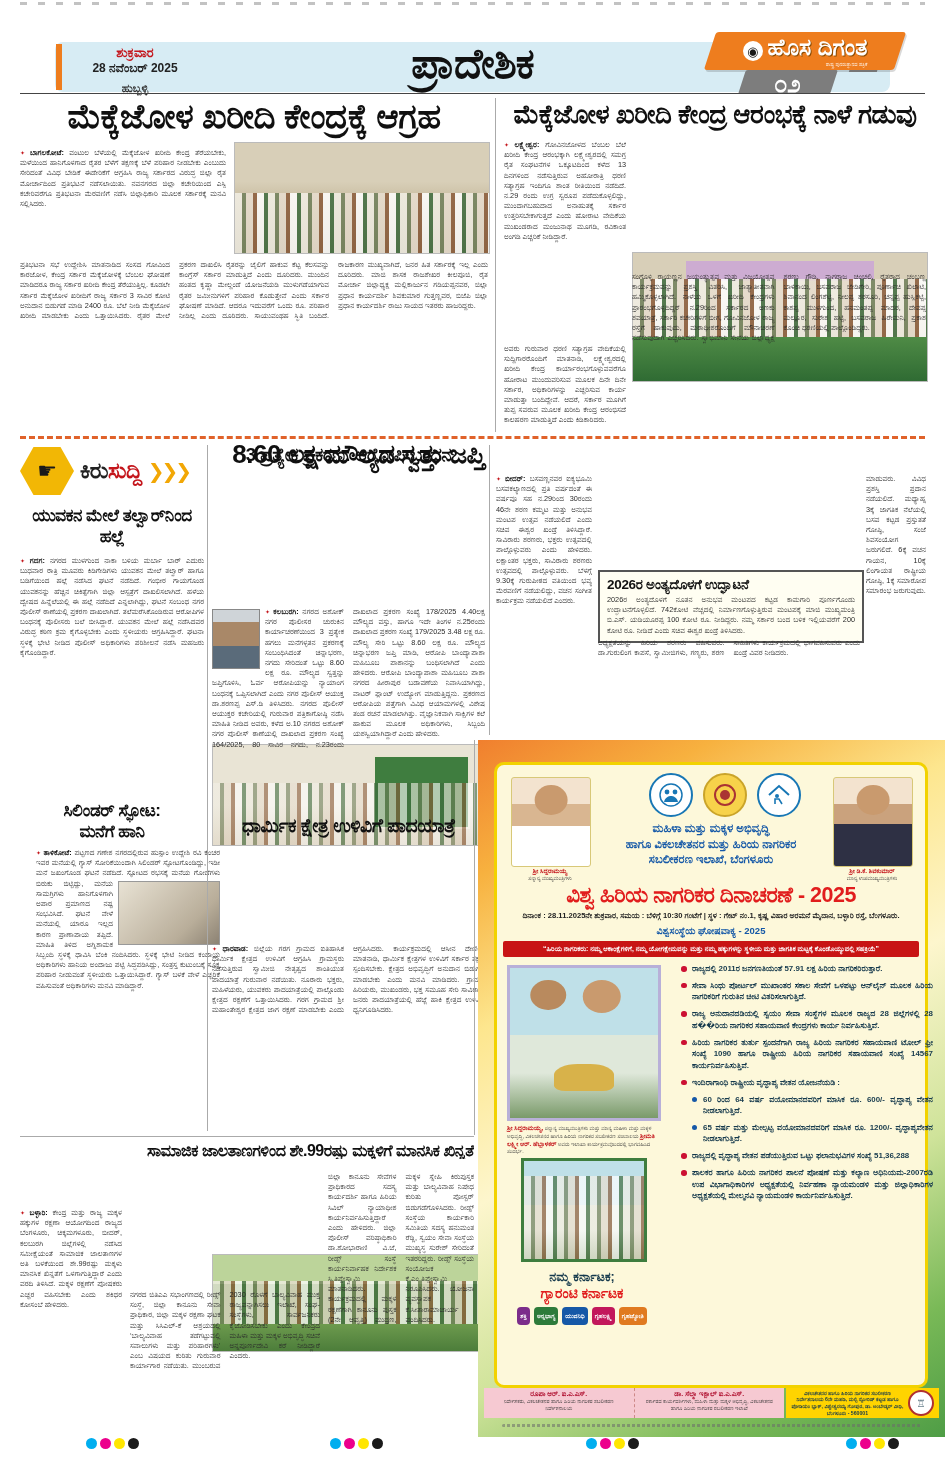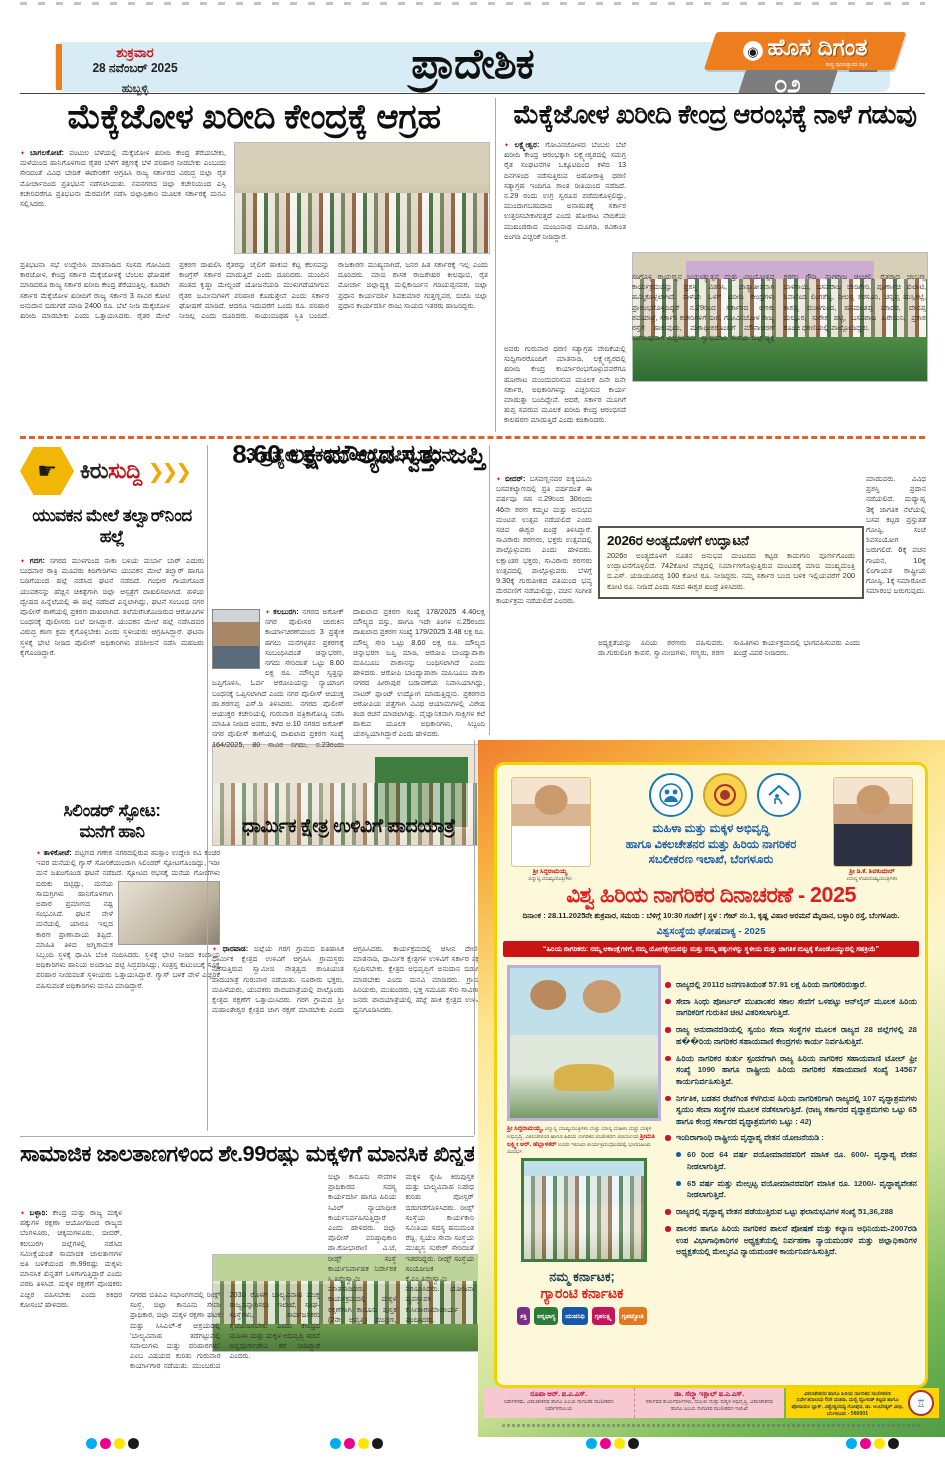--- a/index.html
+++ b/index.html
@@ -193,21 +193,21 @@
   <div class="abs vline" style="left:489px;top:445px;height:290px;"></div>
 
   <div class="abs body" style="left:496px;top:474px;width:96px;height:258px;">
     <span class="dl">ಬೀದರ್:</span>
     <span>ಬಸವಣ್ಣನವರ ಐಕ್ಯಭೂಮಿ ಬಸವಕಲ್ಯಾಣದಲ್ಲಿ ಪ್ರತಿ ವರ್ಷದಂತೆ ಈ ವರ್ಷವೂ ಸಹ ನ.29ರಿಂದ 30ರಂದು 46ನೇ ಶರಣ ಕಮ್ಮಟ ಮತ್ತು ಅನುಭವ ಮಂಟಪ ಉತ್ಸವ ನಡೆಯಲಿದೆ ಎಂದು ಸಚಿವ ಈಶ್ವರ ಖಂಡ್ರೆ ತಿಳಿಸಿದ್ದಾರೆ. ಸಾವಿರಾರು ಶರಣರು, ಭಕ್ತರು ಉತ್ಸವದಲ್ಲಿ ಪಾಲ್ಗೊಳ್ಳುವರು ಎಂದು ಹೇಳಿದರು.</span>
     <span>ಲಕ್ಷಾಂತರ ಭಕ್ತರು, ಸಾವಿರಾರು ಶರಣರು ಉತ್ಸವದಲ್ಲಿ ಪಾಲ್ಗೊಳ್ಳುವರು. ಬೆಳಗ್ಗೆ 9.30ಕ್ಕೆ ಗುರುಪೀಠದ ವತಿಯಿಂದ ಭವ್ಯ ಮೆರವಣಿಗೆ ನಡೆಯಲಿದ್ದು, ವಚನ ಸಂಗೀತ ಕಾರ್ಯಕ್ರಮ ನಡೆಯಲಿದೆ ಎಂದರು.</span>
   </div>
   <div class="abs ph" style="left:598px;top:470px;width:262px;height:66px;background:linear-gradient(180deg,#ddd6c2 0 40%,#c9a06a);">
     <div class="crowd" style="height:70%;background:repeating-linear-gradient(90deg,#fff 0 8px,#e07a20 8px 14px,#fff 14px 22px,#7a4a28 22px 26px,#e8e0d0 26px 34px);"></div>
   </div>
-  <div class="abs box2026" style="left:598px;top:526px;width:248px;">
+  <div class="abs box2026" style="left:598px;top:570px;width:248px;">
     <div class="t">2026ರ ಅಂತ್ಯದೊಳಗೆ ಉದ್ಘಾಟನೆ</div>
     <div class="body" style="margin-top:2px;">2026ರ ಅಂತ್ಯದೊಳಗೆ ನೂತನ ಅನುಭವ ಮಂಟಪದ ಕಟ್ಟಡ ಕಾಮಗಾರಿ ಪೂರ್ಣಗೊಂಡು ಉದ್ಘಾಟನೆಗೊಳ್ಳಲಿದೆ. 742ಕೋಟಿ ವೆಚ್ಚದಲ್ಲಿ ನಿರ್ಮಾಣಗೊಳ್ಳುತ್ತಿರುವ ಮಂಟಪಕ್ಕೆ ಮಾಜಿ ಮುಖ್ಯಮಂತ್ರಿ ಬಿ.ಎಸ್. ಯಡಿಯೂರಪ್ಪ 100 ಕೋಟಿ ರೂ. ನೀಡಿದ್ದರು. ನಮ್ಮ ಸರ್ಕಾರ ಬಂದ ಬಳಿಕ ಇಲ್ಲಿಯವರೆಗೆ 200 ಕೋಟಿ ರೂ. ನೀಡಿದೆ ಎಂದು ಸಚಿವ ಈಶ್ವರ ಖಂಡ್ರೆ ತಿಳಿಸಿದರು.</div>
   </div>
   <div class="abs cols2" style="left:598px;top:638px;width:262px;height:96px;">
     <span>ಅಧ್ಯಕ್ಷತೆಯನ್ನು ಹಿರಿಯ ಶರಣರು ವಹಿಸುವರು. ಡಾ.ಗುರುಲಿಂಗ ಕಾಪಸೆ, ಸ್ವಾಮೀಜಿಗಳು, ಗಣ್ಯರು, ಶರಣ ಸಾಹಿತಿಗಳು ಕಾರ್ಯಕ್ರಮದಲ್ಲಿ ಭಾಗವಹಿಸುವರು ಎಂದು ಖಂಡ್ರೆ ವಿವರ ನೀಡಿದರು.</span>
   </div>
   <div class="abs body" style="left:866px;top:474px;width:60px;height:258px;">ಮಾಡುವರು. ವಿವಿಧ ಪ್ರಶಸ್ತಿ ಪ್ರದಾನ ನಡೆಯಲಿದೆ. ಮಧ್ಯಾಹ್ನ 3ಕ್ಕೆ ಜಾಗತಿಕ ನೆಲೆಯಲ್ಲಿ ಬಸವ ಕಟ್ಟಡ ಪ್ರಸ್ತುತತೆ ಗೋಷ್ಠಿ, ಸಂಜೆ ಶಿವಸಂಯೋಗ ಜರುಗಲಿದೆ. 6ಕ್ಕೆ ವಚನ ಗಾಯನ, 10ಕ್ಕೆ ಲಿಂಗಾಯತ ರಾಷ್ಟ್ರೀಯ ಗೋಷ್ಠಿ, 1ಕ್ಕೆ ಸಮಾರೋಪ ಸಮಾರಂಭ ಜರುಗುವುದು.</div>
 
   <div class="abs hl" style="left:212px;top:816px;width:273px;font-size:19px;text-align:center;">ಧಾರ್ಮಿಕ ಕ್ಷೇತ್ರ ಉಳಿವಿಗೆ ಪಾದಯಾತ್ರೆ</div>
   <div class="abs ph" style="left:212px;top:842px;width:273px;height:96px;background:linear-gradient(180deg,#bcd49a 0 30%,#6f9c4f 30% 70%,#4c7d3a);">
@@ -215,21 +215,21 @@
   </div>
   <div class="abs cols2" style="left:212px;top:944px;width:273px;height:188px;">
     <span class="dl">ಧಾರವಾಡ:</span>
     <span>ಜಿಲ್ಲೆಯ ಗರಗ ಗ್ರಾಮದ ಐತಿಹಾಸಿಕ ಧಾರ್ಮಿಕ ಕ್ಷೇತ್ರದ ಉಳಿವಿಗೆ ಆಗ್ರಹಿಸಿ ಗ್ರಾಮಸ್ಥರು ನಡೆಸುತ್ತಿರುವ ಸ್ವಾಮೀಜಿ ನೇತೃತ್ವದ ಶಾಂತಿಯುತ ಪಾದಯಾತ್ರೆ ಗುರುವಾರ ನಡೆಯಿತು. ನೂರಾರು ಭಕ್ತರು, ಮಹಿಳೆಯರು, ಯುವಕರು ಪಾದಯಾತ್ರೆಯಲ್ಲಿ ಪಾಲ್ಗೊಂಡು ಕ್ಷೇತ್ರದ ರಕ್ಷಣೆಗೆ ಒತ್ತಾಯಿಸಿದರು. ಗರಗ ಗ್ರಾಮದ ಶ್ರೀ ಮಹಾಂತೇಶ್ವರ ಕ್ಷೇತ್ರದ ಜಾಗ ರಕ್ಷಣೆ ಮಾಡಬೇಕು ಎಂದು ಆಗ್ರಹಿಸಿದರು.</span>
     <span>ಕಾರ್ಯಕ್ರಮದಲ್ಲಿ ಆಸೀನ ದೇಣಿಯ ಮಾತನಾಡಿ, ಧಾರ್ಮಿಕ ಕ್ಷೇತ್ರಗಳ ಉಳಿವಿಗೆ ಸರ್ಕಾರ ತಕ್ಷಣ ಸ್ಪಂದಿಸಬೇಕು. ಕ್ಷೇತ್ರದ ಅಭಿವೃದ್ಧಿಗೆ ಅನುದಾನ ಬಿಡುಗಡೆ ಮಾಡಬೇಕು ಎಂದು ಮನವಿ ಮಾಡಿದರು. ಗ್ರಾಮದ ಹಿರಿಯರು, ಮುಖಂಡರು, ಭಕ್ತ ಸಮೂಹ ಸೇರಿ ಸಾವಿರಾರು ಜನರು ಪಾದಯಾತ್ರೆಯಲ್ಲಿ ಹೆಜ್ಜೆ ಹಾಕಿ ಕ್ಷೇತ್ರದ ಉಳಿವಿಗೆ ಧ್ವನಿಗೂಡಿಸಿದರು.</span>
   </div>
 
   <div class="abs hline" style="left:20px;top:1136px;width:454px;"></div>
   <div class="abs vline" style="left:474px;top:740px;height:395px;"></div>
 
-  <div class="abs hl" style="left:20px;top:1142px;width:454px;font-size:22px;text-align:right;white-space:nowrap;overflow:hidden;">ಸಾಮಾಜಿಕ ಜಾಲತಾಣಗಳಿಂದ ಶೇ.99ರಷ್ಟು ಮಕ್ಕಳಿಗೆ ಮಾನಸಿಕ ಖಿನ್ನತೆ</div>
+  <div class="abs hl" style="left:20px;top:1142px;width:454px;font-size:16px;text-align:right;white-space:nowrap;overflow:hidden;">ಸಾಮಾಜಿಕ ಜಾಲತಾಣಗಳಿಂದ ಶೇ.99ರಷ್ಟು ಮಕ್ಕಳಿಗೆ ಮಾನಸಿಕ ಖಿನ್ನತೆ</div>
   <div class="abs body" style="left:20px;top:1172px;width:102px;height:256px;margin-top:36px;">
     <span class="dl">ಬಳ್ಳಾರಿ:</span>
     <span>ಕೇಂದ್ರ ಮತ್ತು ರಾಜ್ಯ ಮಕ್ಕಳ ಹಕ್ಕುಗಳ ರಕ್ಷಣಾ ಆಯೋಗದಿಂದ ರಾಜ್ಯದ ಬೆಂಗಳೂರು, ಚಿಕ್ಕಮಗಳೂರು, ಬೀದರ್, ಕಲಬುರಗಿ ಜಿಲ್ಲೆಗಳಲ್ಲಿ ನಡೆಸಿದ ಸಮೀಕ್ಷೆಯಂತೆ ಸಾಮಾಜಿಕ ಜಾಲತಾಣಗಳ ಅತಿ ಬಳಕೆಯಿಂದ ಶೇ.99ರಷ್ಟು ಮಕ್ಕಳು ಮಾನಸಿಕ ಖಿನ್ನತೆಗೆ ಒಳಗಾಗುತ್ತಿದ್ದಾರೆ ಎಂದು ವರದಿ ತಿಳಿಸಿದೆ. ಮಕ್ಕಳ ರಕ್ಷಣೆಗೆ ಪೋಷಕರು ಎಚ್ಚರ ವಹಿಸಬೇಕು ಎಂದು ಶಕಿಧರ ಕೋಸಂಬೆ ಹೇಳಿದರು.</span>
   </div>
 
   <div class="abs cols2" style="left:130px;top:1290px;width:190px;height:138px;">ನಗರದ ಜಿತಿಎಎ ಸಭಾಂಗಣದಲ್ಲಿ ರೀಡ್ಸ್ ಸಂಸ್ಥೆ, ಜಿಲ್ಲಾ ಕಾನೂನು ಸೇವಾ ಪ್ರಾಧಿಕಾರ, ಜಿಲ್ಲಾ ಮಕ್ಕಳ ರಕ್ಷಣಾ ಘಟಕ ಮತ್ತು ಸಿಸಿಎಲ್-ಕೆ ಆಶ್ರಯದಲ್ಲಿ ‘ಬಾಲ್ಯವಿವಾಹ ತಡೆಗಟ್ಟುವಲ್ಲಿ ಸವಾಲುಗಳು ಮತ್ತು ಪರಿಹಾರಗಳು’ ಎಂಬ ವಿಷಯದ ಕುರಿತು ಗುರುವಾರ ಕಾರ್ಯಾಗಾರ ನಡೆಯಿತು. ಮುಂಬರುವ 2030 ರೊಳಗೆ ಬಾಲ್ಯವಿವಾಹ ಮುಕ್ತ ರಾಜ್ಯವನ್ನಾಗಿಸಲು ಇಲಾಖೆ, ಸಂಘ-ಸಂಸ್ಥೆಗಳು, ಸಾರ್ವಜನಿಕರು ಕೈಜೋಡಿಸಬೇಕು ಎಂದು ಕೇಂದ್ರದ ಮಹಿಳಾ ಮತ್ತು ಮಕ್ಕಳ ಅಭಿವೃದ್ಧಿ ಸಚಿವೆ ಅನ್ನಪೂರ್ಣದೇವಿ ಕರೆ ನೀಡಿದ್ದಾರೆ ಎಂದರು.</div>
   <div class="abs cols2" style="left:328px;top:1172px;width:146px;height:256px;">
     <span>ಜಿಲ್ಲಾ ಕಾನೂನು ಸೇವೆಗಳ ಪ್ರಾಧಿಕಾರದ ಸದಸ್ಯ ಕಾರ್ಯದರ್ಶಿ ಹಾಗೂ ಹಿರಿಯ ಸಿವಿಲ್ ನ್ಯಾಯಾಧೀಶ ಕಾರ್ಯನಿರ್ವಹಿಸುತ್ತಿದ್ದಾರೆ ಎಂದು ಹೇಳಿದರು. ಜಿಲ್ಲಾ ಪೊಲೀಸ್ ವರಿಷ್ಠಾಧಿಕಾರಿ ಡಾ.ಶೋಭಾರಾಣಿ ವಿ.ಜೆ, ರೀಡ್ಸ್ ಸಂಸ್ಥೆ ಕಾರ್ಯನಿರ್ವಾಹಕ ನಿರ್ದೇಶಕ ಸಿ.ತಿಪ್ಪೇಸ್ವಾಮಿ ಮಾತನಾಡಿದರು. ಕಾರ್ಯಕ್ರಮದಲ್ಲಿ ಮಕ್ಕಳ ರಕ್ಷಣೆಗಾಗಿ ಕಾನೂನು ಪುಸ್ತಕ (2ನೇ ಆವೃತ್ತಿ) ಮುದ್ರಣ, ಮಕ್ಕಳ ಸ್ನೇಹಿ ಕಿರುಪುಸ್ತಕ ಮತ್ತು ಬಾಲ್ಯವಿವಾಹ ನಿಷೇಧ ಕುರಿತು ಪೋಸ್ಟರ್ ಬಿಡುಗಡೆಗೊಳಿಸಿದರು.</span>
     <span>ರೀಡ್ಸ್ ಸಂಸ್ಥೆಯ ಕಾರ್ಯಕಾರಿ ಸಮಿತಿಯ ಸದಸ್ಯ ಹನುಮಂತ ರೆಡ್ಡಿ, ಸ್ವಯಂ ಸೇವಾ ಸಂಸ್ಥೆಯ ಮುಖ್ಯಸ್ಥ ಸುರೇಶ್ ಸೇರಿದಂತೆ ಇತರರಿದ್ದರು. ರೀಡ್ಸ್ ಸಂಸ್ಥೆಯ ಸಂಯೋಜಕ ಕೆ.ಎಂ.ತಿಪ್ಪೇಸ್ವಾಮಿ ನಿರೂಪಿಸಿದರು. ಯೋಜನಾ ವ್ಯವಸ್ಥಾಪಕ ಕೆ.ಸೀತಾರಾಮಾಚಾರ್ಯ ವಂದಿಸಿದರು.</span>
   </div>
@@ -306,26 +306,25 @@
         <div class="nk2">ಗ್ಯಾರಂಟಿ ಕರ್ನಾಟಕ</div>
         <div style="display:flex;gap:4px;justify-content:center;margin-top:5px;flex-wrap:wrap;width:150px;">
           <span class="gbadge" style="background:#7b2d8b;">ಶಕ್ತಿ</span>
           <span class="gbadge" style="background:#2d7b3a;">ಅನ್ನಭಾಗ್ಯ</span>
           <span class="gbadge" style="background:#1558a7;">ಯುವನಿಧಿ</span>
           <span class="gbadge" style="background:#c2185b;">ಗೃಹಲಕ್ಷ್ಮಿ</span>
           <span class="gbadge" style="background:#e07a20;">ಗೃಹಜ್ಯೋತಿ</span>
         </div>
       </div>
 
-      <div class="abs bullets" style="left:168px;top:198px;width:252px;height:414px;margin-top:16px;">
+      <div class="abs bullets" style="left:184px;top:198px;width:252px;height:414px;">
         <div class="b">ರಾಜ್ಯದಲ್ಲಿ 2011ರ ಜನಗಣತಿಯಂತೆ 57.91 ಲಕ್ಷ ಹಿರಿಯ ನಾಗರಿಕರಿರುತ್ತಾರೆ.</div>
         <div class="b">ಸೇವಾ ಸಿಂಧು ಪೋರ್ಟಲ್ ಮುಖಾಂತರ ಸಕಾಲ ಸೇವೆಗೆ ಒಳಪಟ್ಟು ಆನ್‌ಲೈನ್ ಮೂಲಕ ಹಿರಿಯ ನಾಗರಿಕರಿಗೆ ಗುರುತಿನ ಚೀಟಿ ವಿತರಿಸಲಾಗುತ್ತಿದೆ.</div>
         <div class="b">ರಾಜ್ಯ ಅನುದಾನದಡಿಯಲ್ಲಿ ಸ್ವಯಂ ಸೇವಾ ಸಂಸ್ಥೆಗಳ ಮೂಲಕ ರಾಜ್ಯದ 28 ಜಿಲ್ಲೆಗಳಲ್ಲಿ 28 ಹ��ರಿಯ ನಾಗರಿಕರ ಸಹಾಯವಾಣಿ ಕೇಂದ್ರಗಳು ಕಾರ್ಯ ನಿರ್ವಹಿಸುತ್ತಿವೆ.</div>
         <div class="b">ಹಿರಿಯ ನಾಗರಿಕರ ತುರ್ತು ಸ್ಪಂದನೆಗಾಗಿ ರಾಜ್ಯ ಹಿರಿಯ ನಾಗರಿಕರ ಸಹಾಯವಾಣಿ ಟೋಲ್ ಫ್ರೀ ಸಂಖ್ಯೆ 1090 ಹಾಗೂ ರಾಷ್ಟ್ರೀಯ ಹಿರಿಯ ನಾಗರಿಕರ ಸಹಾಯವಾಣಿ ಸಂಖ್ಯೆ 14567 ಕಾರ್ಯನಿರ್ವಹಿಸುತ್ತಿವೆ.</div>
-        <div class="b">ನಿರ್ಗತಿಕ, ಬಡತನ ರೇಖೆಗಿಂತ ಕೆಳಗಿರುವ ಹಿರಿಯ ನಾಗರಿಕರಿಗಾಗಿ ರಾಜ್ಯದಲ್ಲಿ 107 ವೃದ್ಧಾಶ್ರಮಗಳು ಸ್ವಯಂ ಸೇವಾ ಸಂಸ್ಥೆಗಳ ಮೂಲಕ ನಡೆಸಲಾಗುತ್ತಿದೆ. (ರಾಜ್ಯ ಸರ್ಕಾರದ ವೃದ್ಧಾಶ್ರಮಗಳು ಒಟ್ಟು 65 ಹಾಗೂ ಕೇಂದ್ರ ಸರ್ಕಾರದ ವೃದ್ಧಾಶ್ರಮಗಳು ಒಟ್ಟು : 42)</div>
         <div class="b">ಇಂದಿರಾಗಾಂಧಿ ರಾಷ್ಟ್ರೀಯ ವೃದ್ಧಾಪ್ಯ ವೇತನ ಯೋಜನೆಯಡಿ :</div>
         <div class="sb">60 ರಿಂದ 64 ವರ್ಷ ವಯೋಮಾನದವರಿಗೆ ಮಾಸಿಕ ರೂ. 600/- ವೃದ್ಧಾಪ್ಯ ವೇತನ ನೀಡಲಾಗುತ್ತಿದೆ.</div>
         <div class="sb">65 ವರ್ಷ ಮತ್ತು ಮೇಲ್ಪಟ್ಟ ವಯೋಮಾನದವರಿಗೆ ಮಾಸಿಕ ರೂ. 1200/- ವೃದ್ಧಾಪ್ಯವೇತನ ನೀಡಲಾಗುತ್ತಿದೆ.</div>
         <div class="b">ರಾಜ್ಯದಲ್ಲಿ ವೃದ್ಧಾಪ್ಯ ವೇತನ ಪಡೆಯುತ್ತಿರುವ ಒಟ್ಟು ಫಲಾನುಭವಿಗಳ ಸಂಖ್ಯೆ 51,36,288</div>
         <div class="b">ಪಾಲಕರ ಹಾಗೂ ಹಿರಿಯ ನಾಗರಿಕರ ಪಾಲನೆ ಪೋಷಣೆ ಮತ್ತು ಕಲ್ಯಾಣ ಅಧಿನಿಯಮ-2007ರಡಿ ಉಪ ವಿಭಾಗಾಧಿಕಾರಿಗಳ ಅಧ್ಯಕ್ಷತೆಯಲ್ಲಿ ನಿರ್ವಹಣಾ ನ್ಯಾಯಮಂಡಳಿ ಮತ್ತು ಜಿಲ್ಲಾಧಿಕಾರಿಗಳ ಅಧ್ಯಕ್ಷತೆಯಲ್ಲಿ ಮೇಲ್ಮನವಿ ನ್ಯಾಯಮಂಡಳಿ ಕಾರ್ಯನಿರ್ವಹಿಸುತ್ತಿದೆ.</div>
       </div>
     </div>
 
     <div class="abs pinkstrip" style="left:6px;top:648px;width:300px;height:30px;">
       <div class="pinkcell">

